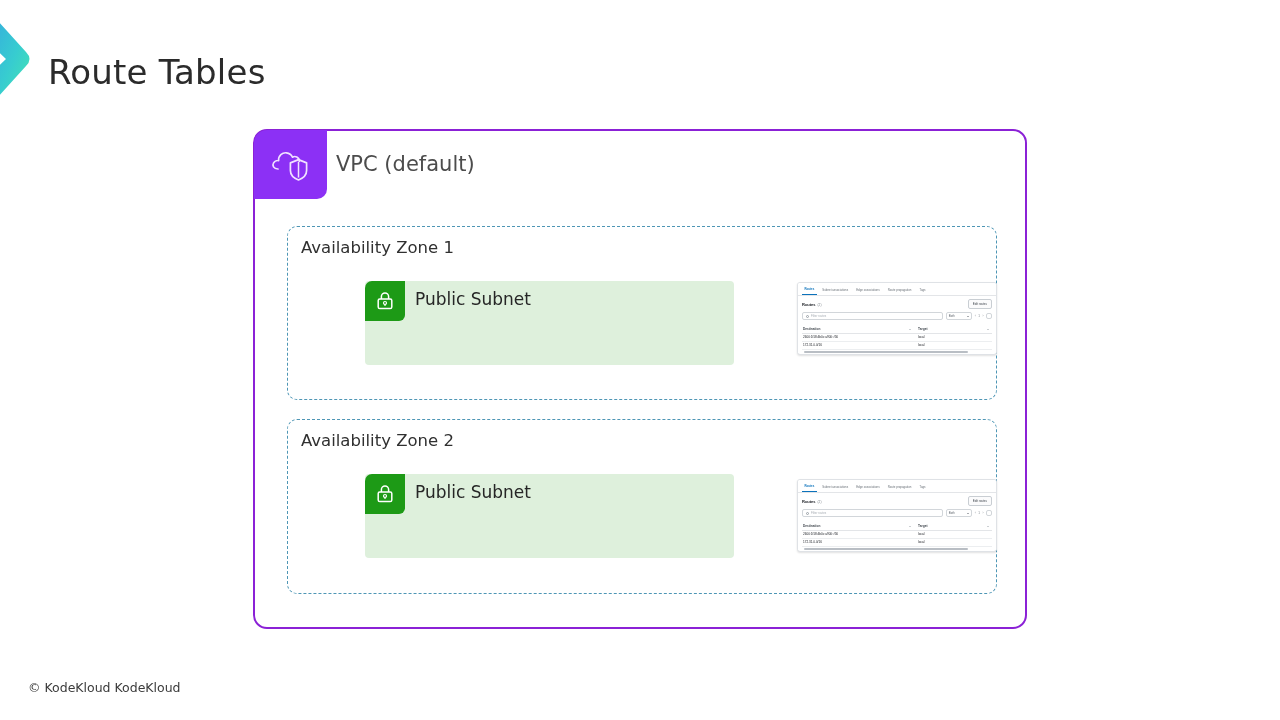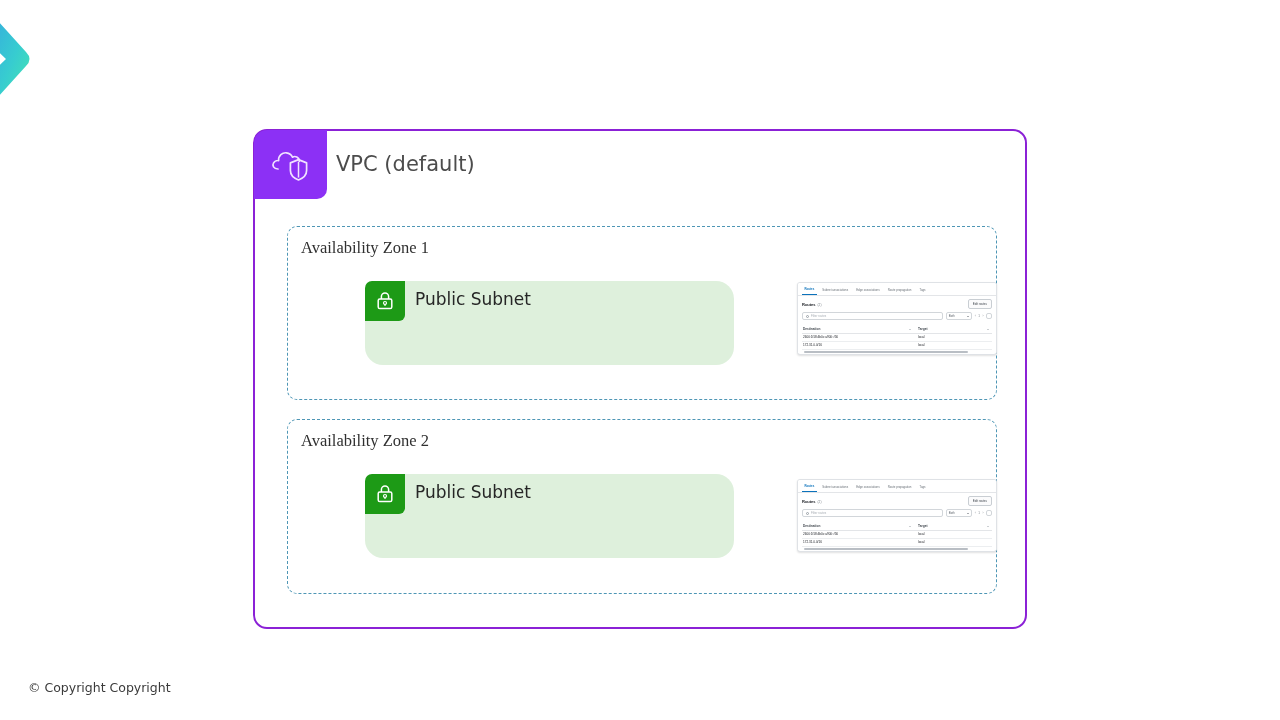--- a/index.html
+++ b/index.html
@@ -42,28 +42,28 @@
   
   .az-box {
     position: absolute; left: 32px; width: 710px;
     border: 1.6px dashed #4e96b5; border-radius: 10px;
     background: transparent;
   }
   .az-1 { top: 95px; height: 174px; }
   .az-2 { top: 288px; height: 175px; text-align: center; }
   .az-label {
     position: absolute; left: 13px; top: 11px;
-    font-size: 16.5px; color: #303030; white-space: nowrap; font-family: Liberation Serif, serif;
+    font-size: 16.5px; color: #303030; white-space: nowrap;
   }
 
   
   .subnet {
     position: absolute; left: 77px; top: 54px;
     width: 369px; height: 84px;
-    background: #def0dc; border-radius: 18px;
+    background: #def0dc; border-radius: 4px;
   }
   .subnet-icon {
     position: absolute; left: 0; top: 0;
     width: 40px; height: 40px;
     background: #1d9a16; border-radius: 7px 0 6px 0;
     display: flex; align-items: center; justify-content: center;
   }
   .subnet-label {
     position: absolute; left: 50px; top: 8px;
     font-size: 17px; color: #262626; white-space: nowrap;
@@ -154,20 +154,21 @@
     <defs>
       <linearGradient id="chevGrad" x1="0" y1="0" x2="1" y2="1">
         <stop offset="0%" stop-color="#35a8e0"></stop>
         <stop offset="55%" stop-color="#37ccd0"></stop>
         <stop offset="100%" stop-color="#46e8ae"></stop>
       </linearGradient>
     </defs>
     <path d="M2 2 L40 44 Q47 51 40 58 L2 100 L2 68 L20 51 L2 34 Z" fill="url(#chevGrad)"></path>
   </svg>
 
+  <div class="page-title">Route Tables</div>
 
   <div class="vpc-card">
 
     <div class="vpc-badge">
       <svg width="44" height="40" viewBox="0 0 44 40">
         <path d="M9 24 C4.5 24 3 20.5 4.6 17.9 C6 15.6 9 15.5 9.6 15.6 C9.2 10.5 13.4 7.4 17.4 7.8 C20.6 8.1 22.6 10 23.5 12.2 C24.6 11.5 26.4 11.3 27.8 12 C29.6 12.9 30.4 14.6 30.4 16.2" fill="none" stroke="#f0e2ff" stroke-width="1.7" stroke-linecap="round" stroke-linejoin="round"></path>
         <path d="M29.5 14.6 L37.6 17.9 L37.6 25.6 C37.6 30.4 33.8 33.4 29.5 35 C25.2 33.4 21.4 30.4 21.4 25.6 L21.4 17.9 Z" fill="none" stroke="#f0e2ff" stroke-width="1.7" stroke-linejoin="round"></path>
         <line x1="29.5" y1="16.8" x2="29.5" y2="32.6" stroke="#f0e2ff" stroke-width="1.5"></line>
       </svg>
     </div>
@@ -330,14 +331,14 @@
                 </div>
             </div>
             <div class="rt-scroll"></div>
           </div>
         </div>
       </div>
     </div>
 
   </div>
 
-  <div class="footer">© Copyright Copyright</div>
+  <div class="footer">© KodeKloud KodeKloud</div>
 </div>
 
 </body></html>

